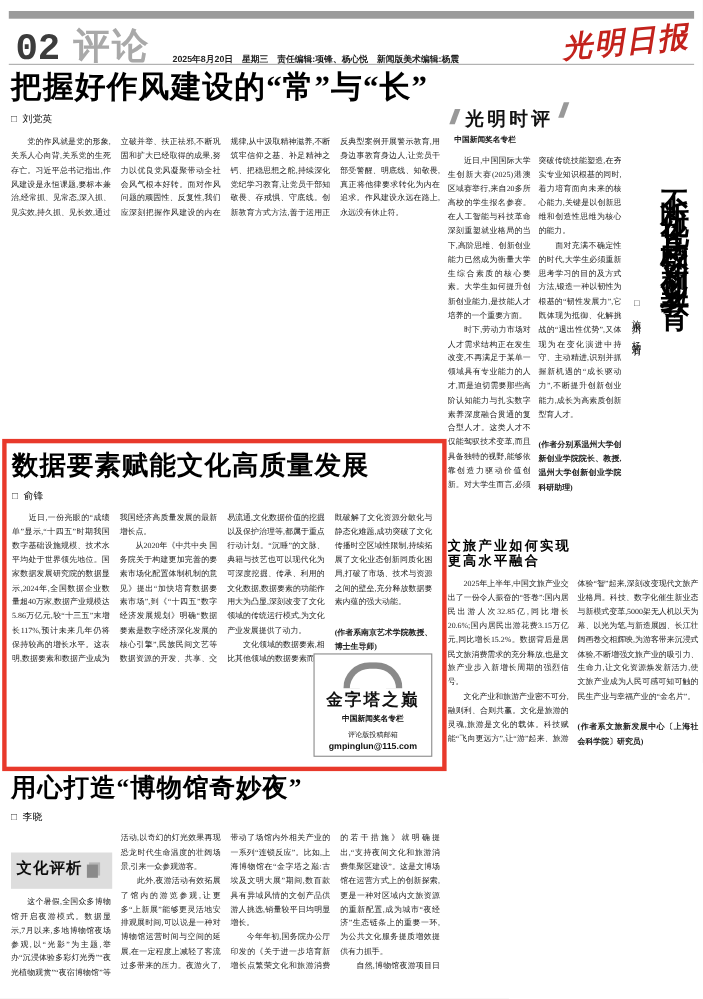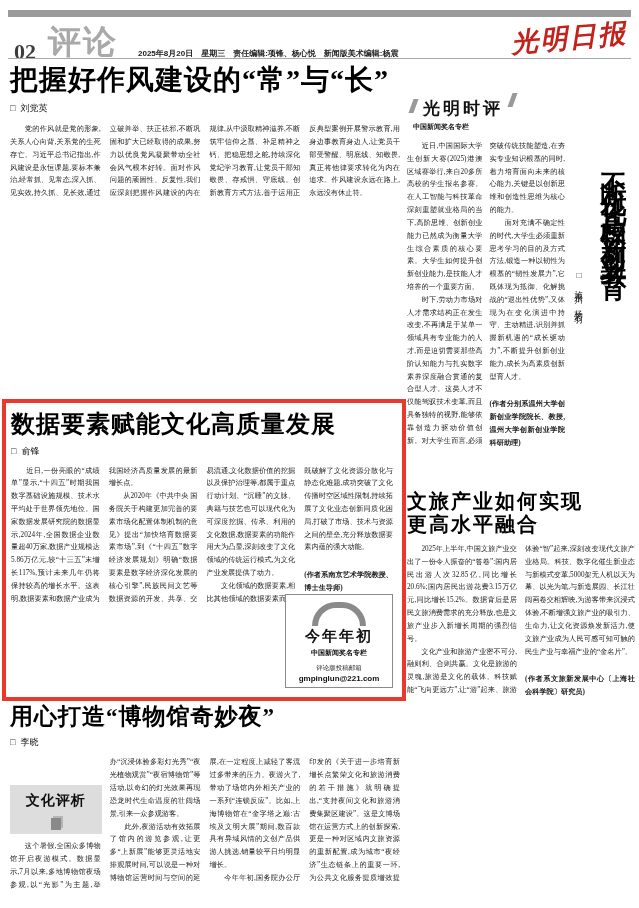--- a/index.html
+++ b/index.html
@@ -1,21 +1,21 @@
 <!DOCTYPE html>
 <html><head>
 <meta charset="utf-8">
 <style>
   html,body{margin:0;padding:0;background:#e9e9e9;}
   #page{position:relative;width:639px;height:908px;background:#fff;margin:0 auto;overflow:hidden;
         font-family:"Liberation Serif","DejaVu Serif",serif;color:#1a1a1a;}
   
   .topbar{position:absolute;left:8px;top:10px;width:623px;height:7px;background:#9b9b9b;}
   .header{position:absolute;left:14px;top:20px;width:617px;height:36px;}
-  .pagenum{display:inline-block;font-size:22px;font-weight:bold;color:#3c3c3c;font-family:Liberation Serif, serif;vertical-align:bottom;}
+  .pagenum{display:inline-block;font-size:34px;font-weight:bold;color:#3c3c3c;font-family:Liberation Mono, monospace;vertical-align:bottom;}
   .section{display:inline-block;font-size:33px;font-weight:bold;color:#a9a9a9;margin-left:8px;vertical-align:bottom;letter-spacing:2px;}
   .dateline{display:inline-block;font-size:8px;font-weight:bold;color:#222;margin-left:16px;vertical-align:bottom;padding-bottom:6px;font-family:"Liberation Sans",sans-serif;}
   .logo{position:absolute;right:4px;top:0;font-size:27px;font-weight:bold;font-style:italic;color:#c3221c;transform:rotate(-5deg);letter-spacing:2px;}
   .header-rule{position:absolute;left:8px;top:58px;width:623px;border-top:1px solid #aaa;}
   
   .hl{font-weight:bold;color:#000;margin:0;line-height:1.15;}
   .byline{font-size:9px;color:#111;margin-top:6px;}
   .marker{display:inline-block;margin-right:5px;color:#333;}
   .cols{text-align:justify;overflow:hidden;font-size:7.2px;line-height:1.78;color:#222;white-space:pre-line;}
   .note{font-weight:bold;display:block;margin-top:15px;}
@@ -42,27 +42,27 @@
   .slash{position:absolute;top:2px;width:5px;height:14px;background:#999;transform:skewX(-20deg);}
   .slash.l{left:-2px;}
   .slash.r{right:-2px;top:-4px;}
   .badge-sub{font-size:7px;font-weight:bold;margin-top:2px;font-family:"Liberation Sans",sans-serif;}
   .sp-row{display:flex;margin-top:8px;}
   .sp-body{width:158px;column-count:2;column-gap:7px;height:370px;}
   .sp-byline{writing-mode:vertical-rl;font-size:8.5px;width:24px;padding-top:130px;letter-spacing:3px;color:#111;}
   .sp-title{writing-mode:vertical-rl;font-size:26px;font-weight:bold;letter-spacing:9px;width:42px;margin-top:12px;color:#000;}
   
   #art-wenlv{position:absolute;left:407px;top:490px;width:228px;height:418px;}
-  #art-wenlv .hl{font-size:20px;letter-spacing:2px;}
+  #art-wenlv .hl{font-size:12px;letter-spacing:2px;}
   #art-wenlv .cols{margin-top:7px;column-count:2;column-gap:8px;height:330px;}
   
   #art-bowuguan{position:absolute;left:10px;top:704px;width:390px;height:204px;}
   #art-bowuguan .hl{font-size:23px;letter-spacing:1px;}
   #art-bowuguan .cols{margin-top:7px;column-count:4;column-gap:9px;height:140px;}
-  .whb{background:#ddd;padding:4px 5px;margin:16px 0 6px 0;display:flex;align-items:center;gap:4px;width:90%;flex-direction:column;}
+  .whb{background:#ddd;padding:4px 5px;margin:6px 0 6px 0;display:flex;align-items:center;gap:4px;width:90%;}
   .whb-text{font-weight:bold;font-size:14px;color:#0d0d0d;letter-spacing:1px;}
   .whb-icon{width:10px;height:12px;background:#8a8a8a;box-shadow:2px -2px 0 #b5b5b5;}
 </style>
 </head>
 <body>
 
 <div id="page">
 
   <div class="topbar"></div>
   <div class="header">
@@ -84,24 +84,24 @@
   <div id="art-shuju">
     <h2 class="hl">数据要素赋能文化高质量发展</h2>
     <div class="byline">
       <span class="marker">□</span><span>俞锋</span>
     </div>
     <div class="cols"><span>　　近日,一份亮眼的“成绩单”显示,“十四五”时期我国数字基础设施规模、技术水平均处于世界领先地位。国家数据发展研究院的数据显示,2024年,全国数据企业数量超40万家,数据产业规模达5.86万亿元,较“十三五”末增长117%,预计未来几年仍将保持较高的增长水平。这表明,数据要素和数据产业成为我国经济高质量发展的最新增长点。
 　　从2020年《中共中央 国务院关于构建更加完善的要素市场化配置体制机制的意见》提出“加快培育数据要素市场”,到《“十四五”数字经济发展规划》明确“数据要素是数字经济深化发展的核心引擎”,民族民间文艺等数据资源的开发、共享、交易流通,文化数据价值的挖掘以及保护治理等,都属于重点行动计划。“沉睡”的文脉、典籍与技艺也可以现代化为可深度挖掘、传承、利用的文化数据,数据要素的功能作用大为凸显,深刻改变了文化领域的传统运行模式,为文化产业发展提供了动力。
 　　文化领域的数据要素,相比其他领域的数据要素而言,既破解了文化资源分散化与静态化难题,成功突破了文化传播时空区域性限制,持续拓展了文化业态创新同质化困局,打破了市场、技术与资源之间的壁垒,充分释放数据要素内蕴的强大动能。</span><span class="note">(作者系南京艺术学院教授、博士生导师)</span></div>
     <div id="luntan-box">
       <div class="arc-icon"></div>
-      <div class="luntan-name">今年年初</div>
+      <div class="luntan-name">金字塔之巅</div>
       <div class="luntan-sub">中国新闻奖名专栏</div>
       <div class="luntan-mail-label">评论版投稿邮箱</div>
-      <div class="luntan-email">gmpinglun@221.com</div>
+      <div class="luntan-email">gmpinglun@115.com</div>
     </div>
   </div>
 
   <div id="blk-shiping">
     <div class="badge">
       <span class="badge-name"><i class="slash l"></i><span>光明时评</span><i class="slash r"></i></span>
       <div class="badge-sub">中国新闻奖名专栏</div>
     </div>
     <div class="sp-row">
       <div class="sp-body cols"><span>　　近日,中国国际大学生创新大赛(2025)港澳区域赛举行,来自20多所高校的学生报名参赛。在人工智能与科技革命深刻重塑就业格局的当下,高阶思维、创新创业能力已然成为衡量大学生综合素质的核心要素。大学生如何提升创新创业能力,是技能人才培养的一个重要方面。

